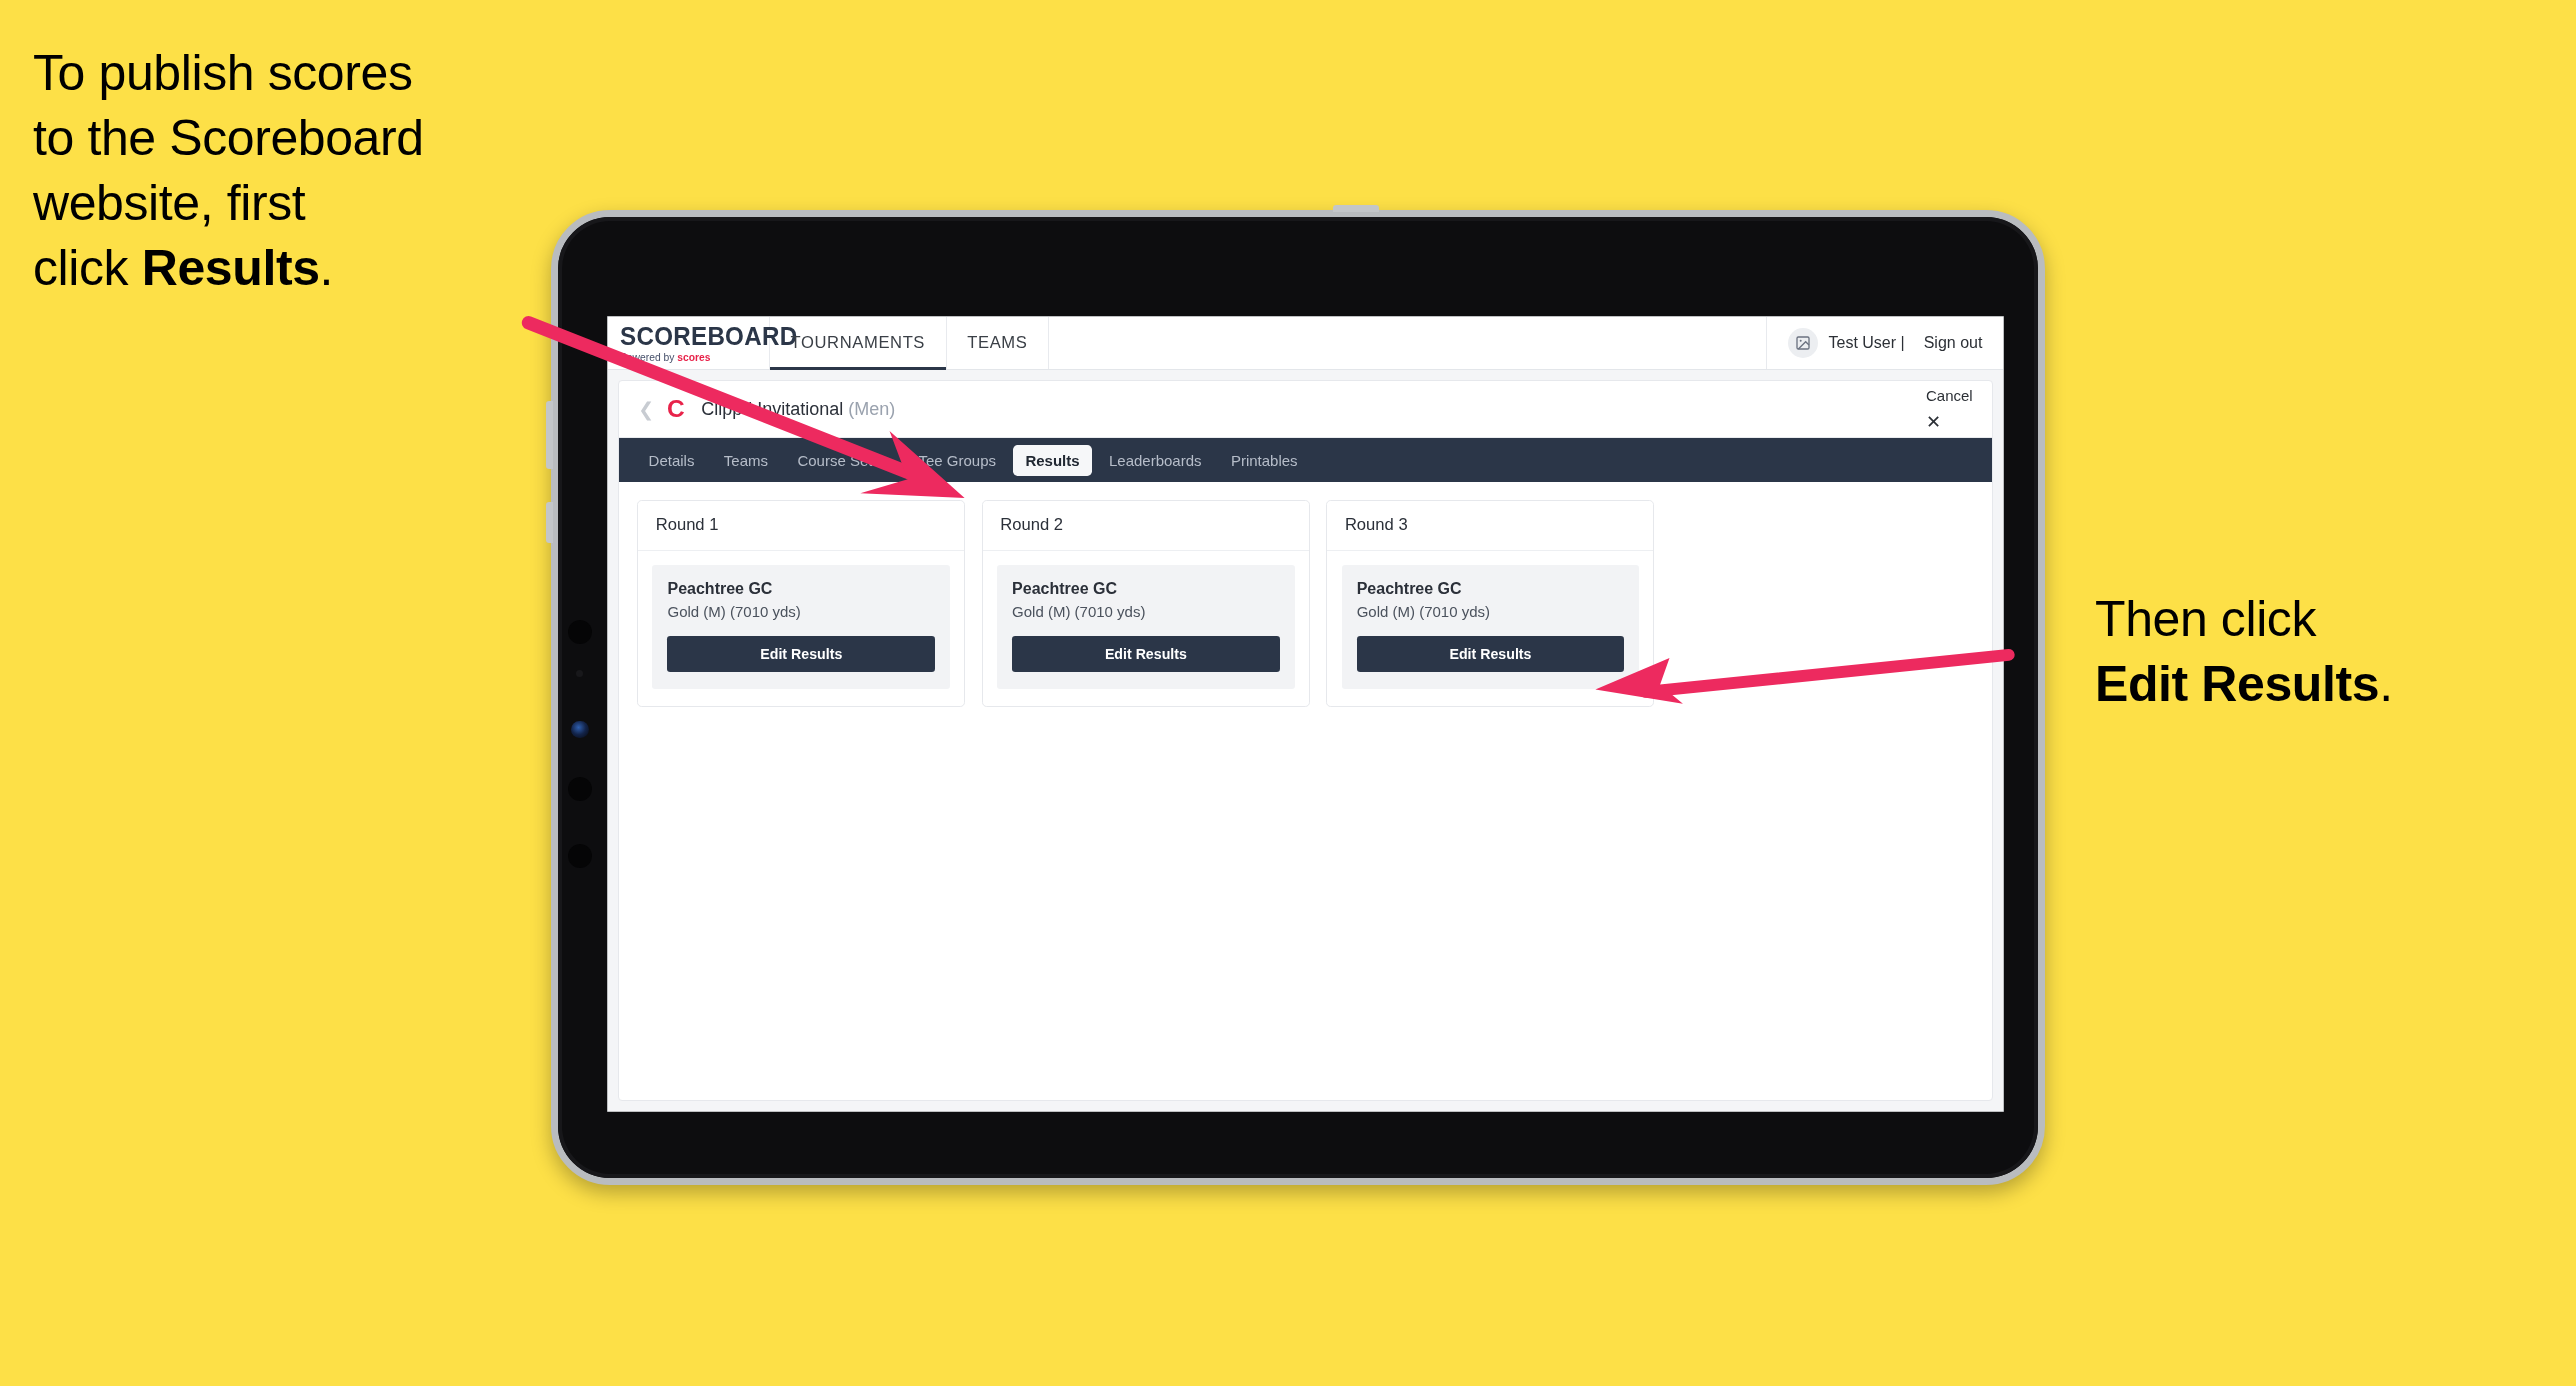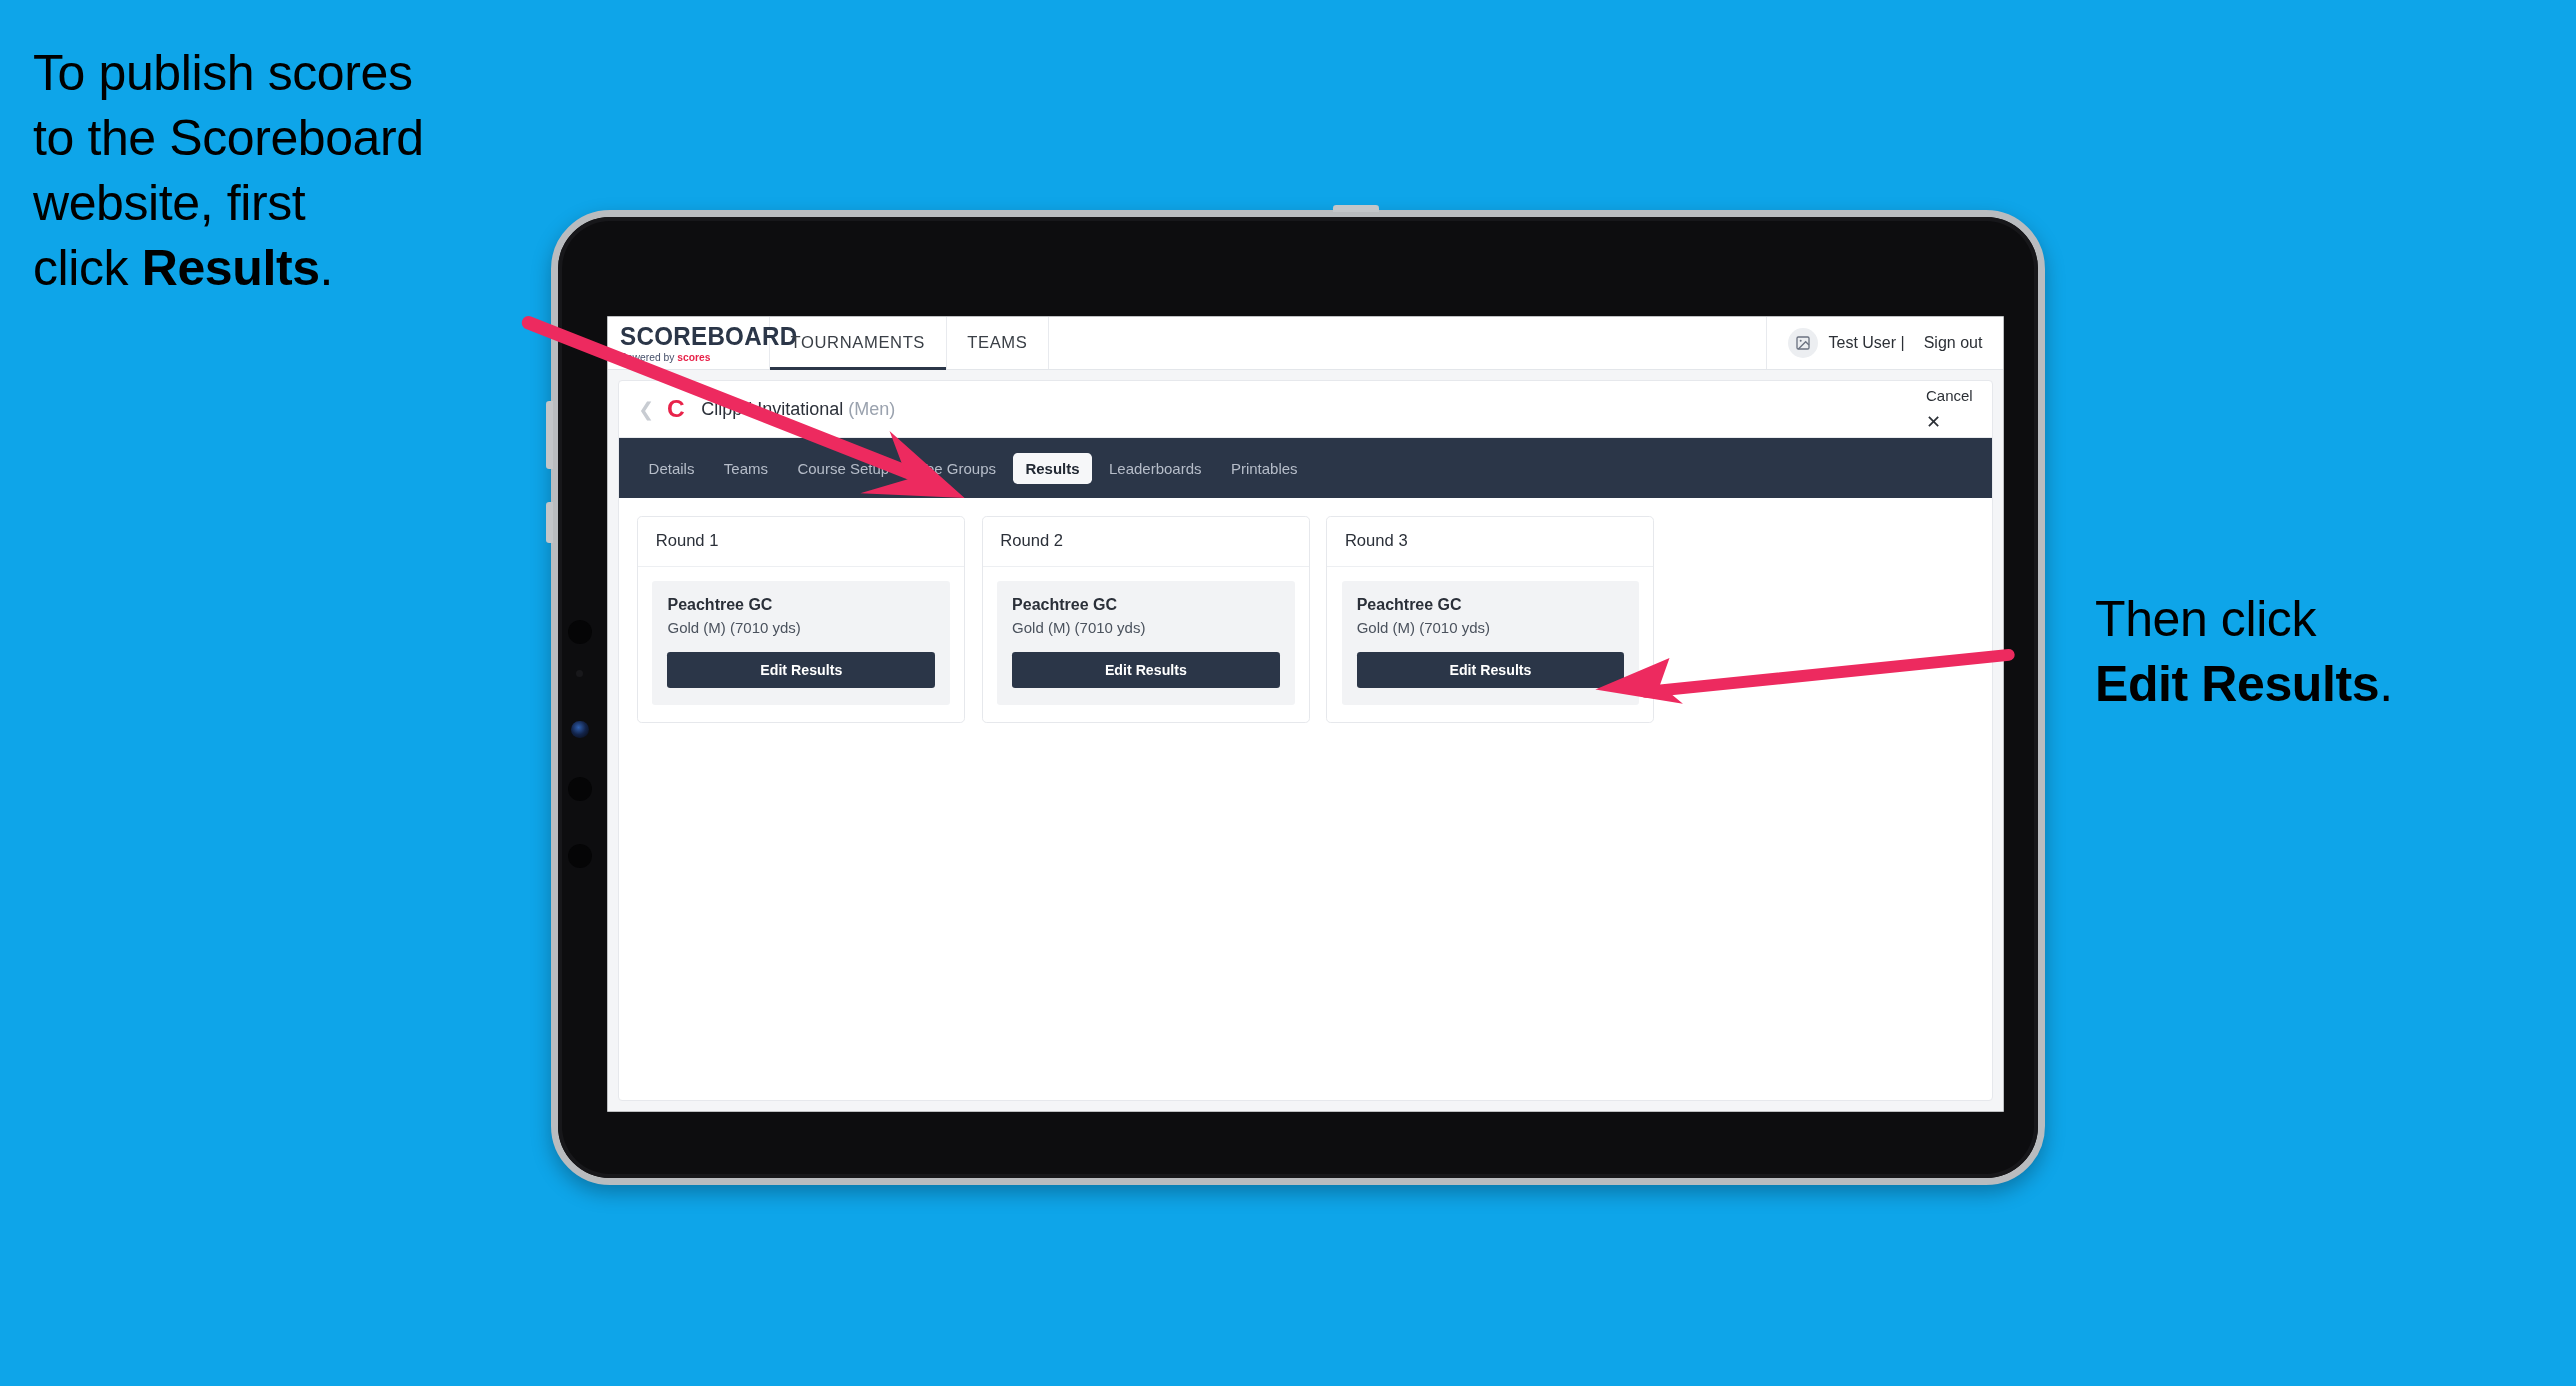--- a/index.html
+++ b/index.html
@@ -2,21 +2,21 @@
 <html style="font-size:12.7px"><head>
 <meta charset="utf-8">
 <style>
   * { box-sizing: border-box; margin: 0; padding: 0; }
   html, body {
     width: 2576px; height: 1386px;
     background: #ffffff;
     font-family: "Liberation Sans", sans-serif;
     overflow: hidden;
   }
-  #stage { position: relative; width: 2576px; height: 1386px; background: #0ea5e9; }
+  #stage { position: relative; width: 2576px; height: 1386px; background: #fde047; }
 
   
   .annot {
     position: absolute;
     color: #000;
     font-family: "Liberation Sans", sans-serif;
     font-weight: 400;
     line-height: 1.30;
     letter-spacing: -0.4px;
   }
@@ -129,21 +129,21 @@
   #tourn-title .sub { color: #9aa2ae; }
   #head-spacer { flex: 1; }
   #cancel-btn {
     display: flex; align-items: flex-start; gap: 8.7px;
     font-size: 15px; color: #2c3036; cursor: pointer; flex-direction: column;
   }
   #cancel-x { font-size: 18px; line-height: 1; }
 
   
   #subnav {
-    background: #2b3648; height: 60px; display: flex; align-items: center;
+    background: #2b3648; height: 44px; display: flex; align-items: center;
     padding: 0 16.6px; gap: 4px; flex: 0 0 auto;
   }
   .subnav-tab {
     font-size: 15px; color: #b6bdc9; padding: 7.1px 12.7px; border-radius: 4.7px;
     cursor: pointer; white-space: nowrap;
   }
   .subnav-tab.active { background: #f6f7f9; color: #212833; font-weight: 700; }
 
   
   #rounds { padding: 18px; display: flex; gap: 16.6px; align-items: center; }

